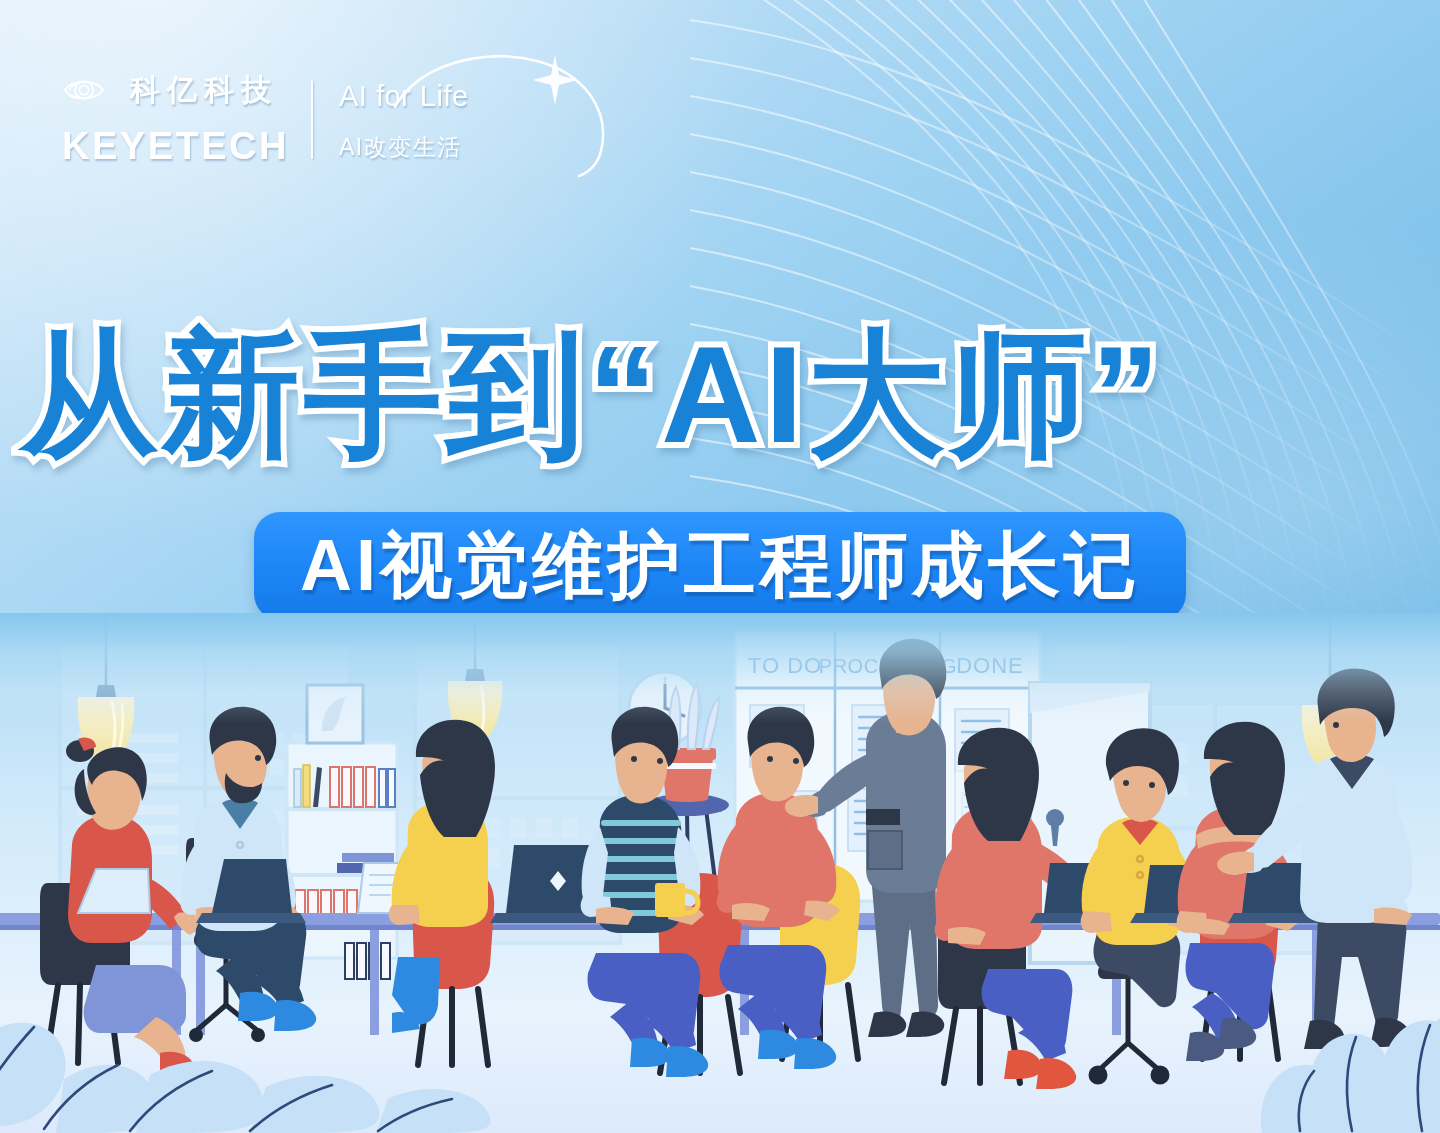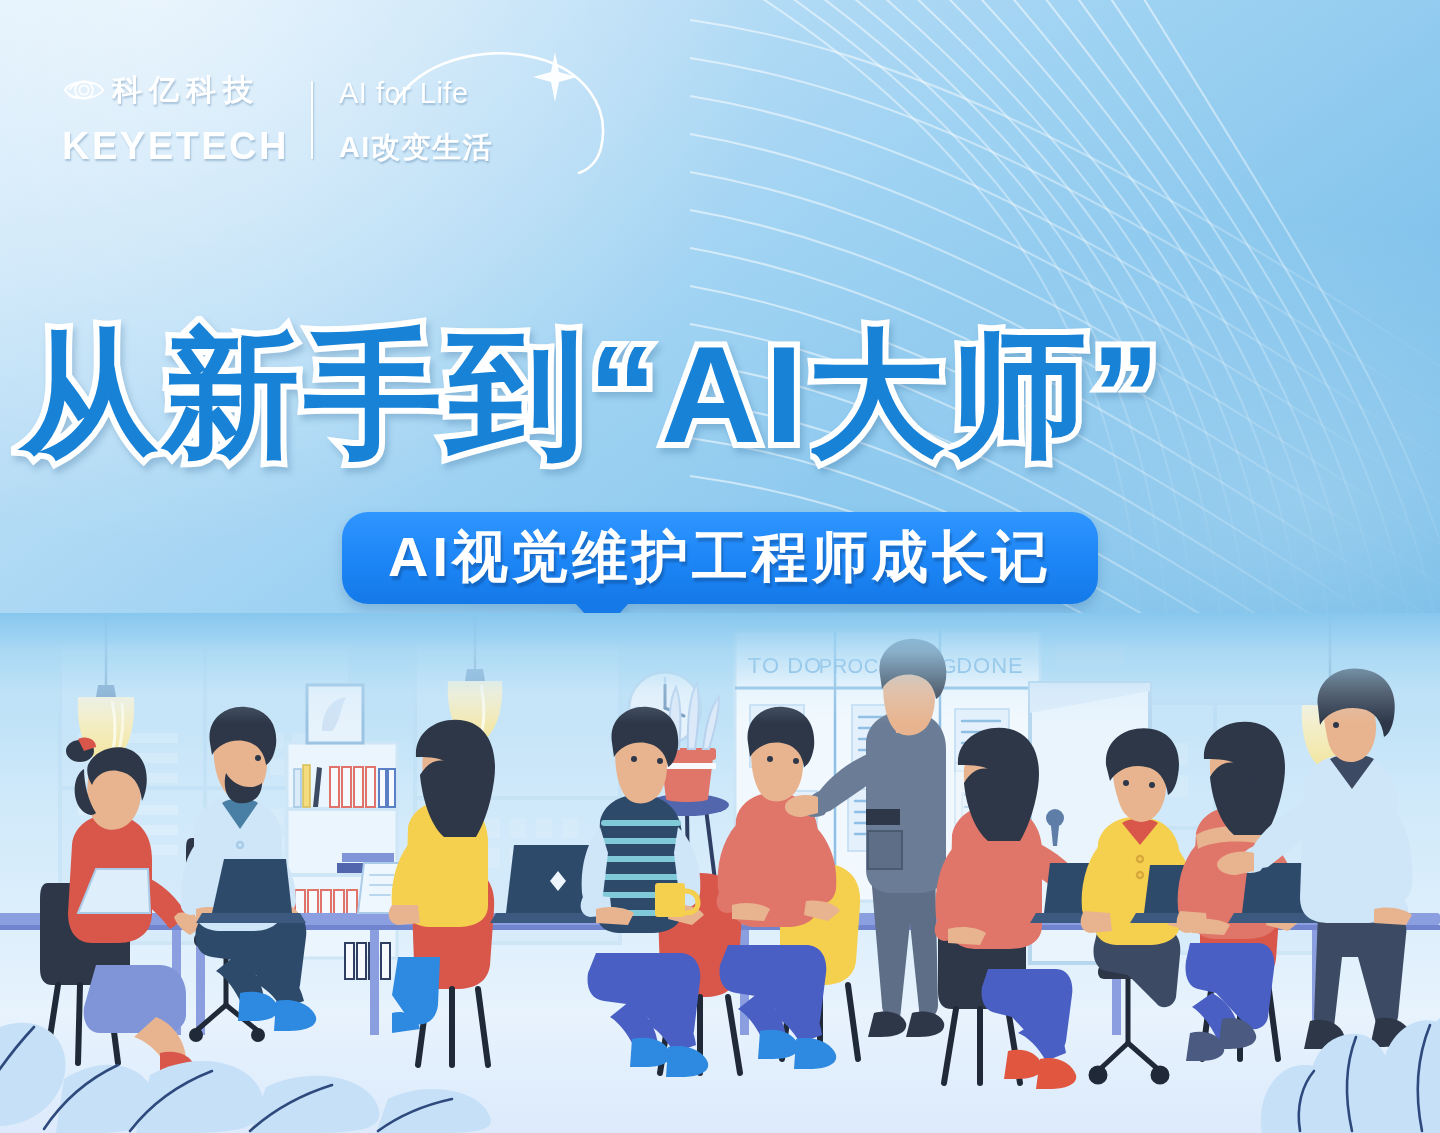--- a/index.html
+++ b/index.html
@@ -15,39 +15,39 @@
   
   .bg-mesh{position:absolute;inset:0;pointer-events:none;}
   .bg-glow{position:absolute;left:-10%;top:-25%;width:70%;height:80%;
     background:radial-gradient(ellipse at 30% 30%, rgba(255,255,255,.55), rgba(255,255,255,0) 62%);}
   .bg-glow2{position:absolute;right:-15%;bottom:28%;width:60%;height:55%;
     background:radial-gradient(ellipse at 60% 50%, rgba(255,255,255,.22), rgba(255,255,255,0) 65%);}
 
   
   .logo-block{position:absolute;left:62px;top:72px;display:flex;align-items:center;height:96px;}
   .logo-left{display:flex;flex-direction:column;justify-content:center;}
-  .logo-top-row{display:flex;align-items:flex-start;gap:6px;}
+  .logo-top-row{display:flex;align-items:flex-start;gap:24px;}
   .eye-icon{width:44px;height:30px;flex:none;}
   .logo-cn{
     font-family:"Liberation Sans","DejaVu Sans",sans-serif;
     font-size:30px;font-weight:700;color:#ffffff;letter-spacing:7px;
     line-height:1;text-shadow:1px 2px 2px rgba(40,90,140,.30);
   }
   .logo-en{
     font-family:"Liberation Sans","DejaVu Sans",sans-serif;
     font-size:38px;font-weight:800;color:#ffffff;letter-spacing:2.5px;
     line-height:1;margin-top:22px;text-shadow:1px 2px 2px rgba(40,90,140,.30);
   }
   .logo-div{width:2px;height:78px;background:rgba(255,255,255,.92);margin:0 26px 0 22px;
     box-shadow:1px 1px 2px rgba(40,90,140,.25);}
   .logo-right{position:relative;display:flex;flex-direction:column;justify-content:center;}
   .tag-en{font-size:29px;color:#ffffff;letter-spacing:.5px;line-height:1.05;
     text-shadow:1px 2px 2px rgba(40,90,140,.30);font-weight:400;}
-  .tag-cn{font-size:29px;color:#ffffff;letter-spacing:1.5px;line-height:1.05;margin-top:23px;
-    text-shadow:1px 2px 2px rgba(40,90,140,.30);font-weight:700;}
+  .tag-cn{font-size:23px;color:#ffffff;letter-spacing:1.5px;line-height:1.05;margin-top:23px;
+    text-shadow:1px 2px 2px rgba(40,90,140,.30);font-weight:400;}
   .swoosh{position:absolute;left:48px;top:-34px;width:250px;height:130px;pointer-events:none;}
 
   
   .title-main{
     position:absolute;left:50%;transform:translateX(-50%);
     top:325px;width:1400px;
     font-family:"Liberation Sans","DejaVu Sans",sans-serif;
     font-weight:800;font-size:138px;line-height:1;
     color:#1882d6;letter-spacing:4px;white-space:nowrap;
     -webkit-text-stroke:12px #ffffff;
@@ -59,21 +59,21 @@
   .banner-wrap{position:absolute;left:50%;transform:translateX(-50%);top:512px;}
   .banner{
     position:relative;
     background:linear-gradient(180deg,#2f96ff 0%,#1c85f5 55%,#1579e8 100%);
     border-radius:26px;
     padding:17px 46px 19px 46px;
     box-shadow:0 6px 12px rgba(30,80,140,.22);
   }
   .banner-text{
     font-family:"Liberation Sans","DejaVu Sans",sans-serif;
-    font-size:56px;font-weight:700;color:#ffffff;letter-spacing:4px;
+    font-size:72px;font-weight:700;color:#ffffff;letter-spacing:4px;
     line-height:1;white-space:nowrap;
     text-shadow:2px 4px 2px rgba(12,60,120,.35);
   }
   .banner-tail{
     position:absolute;left:50%;margin-left:-146px;bottom:-28px;
     width:0;height:0;border-left:28px solid transparent;border-right:28px solid transparent;
     border-top:30px solid #1579e8;
     filter:drop-shadow(0 4px 4px rgba(30,80,140,.2));
   }
 

